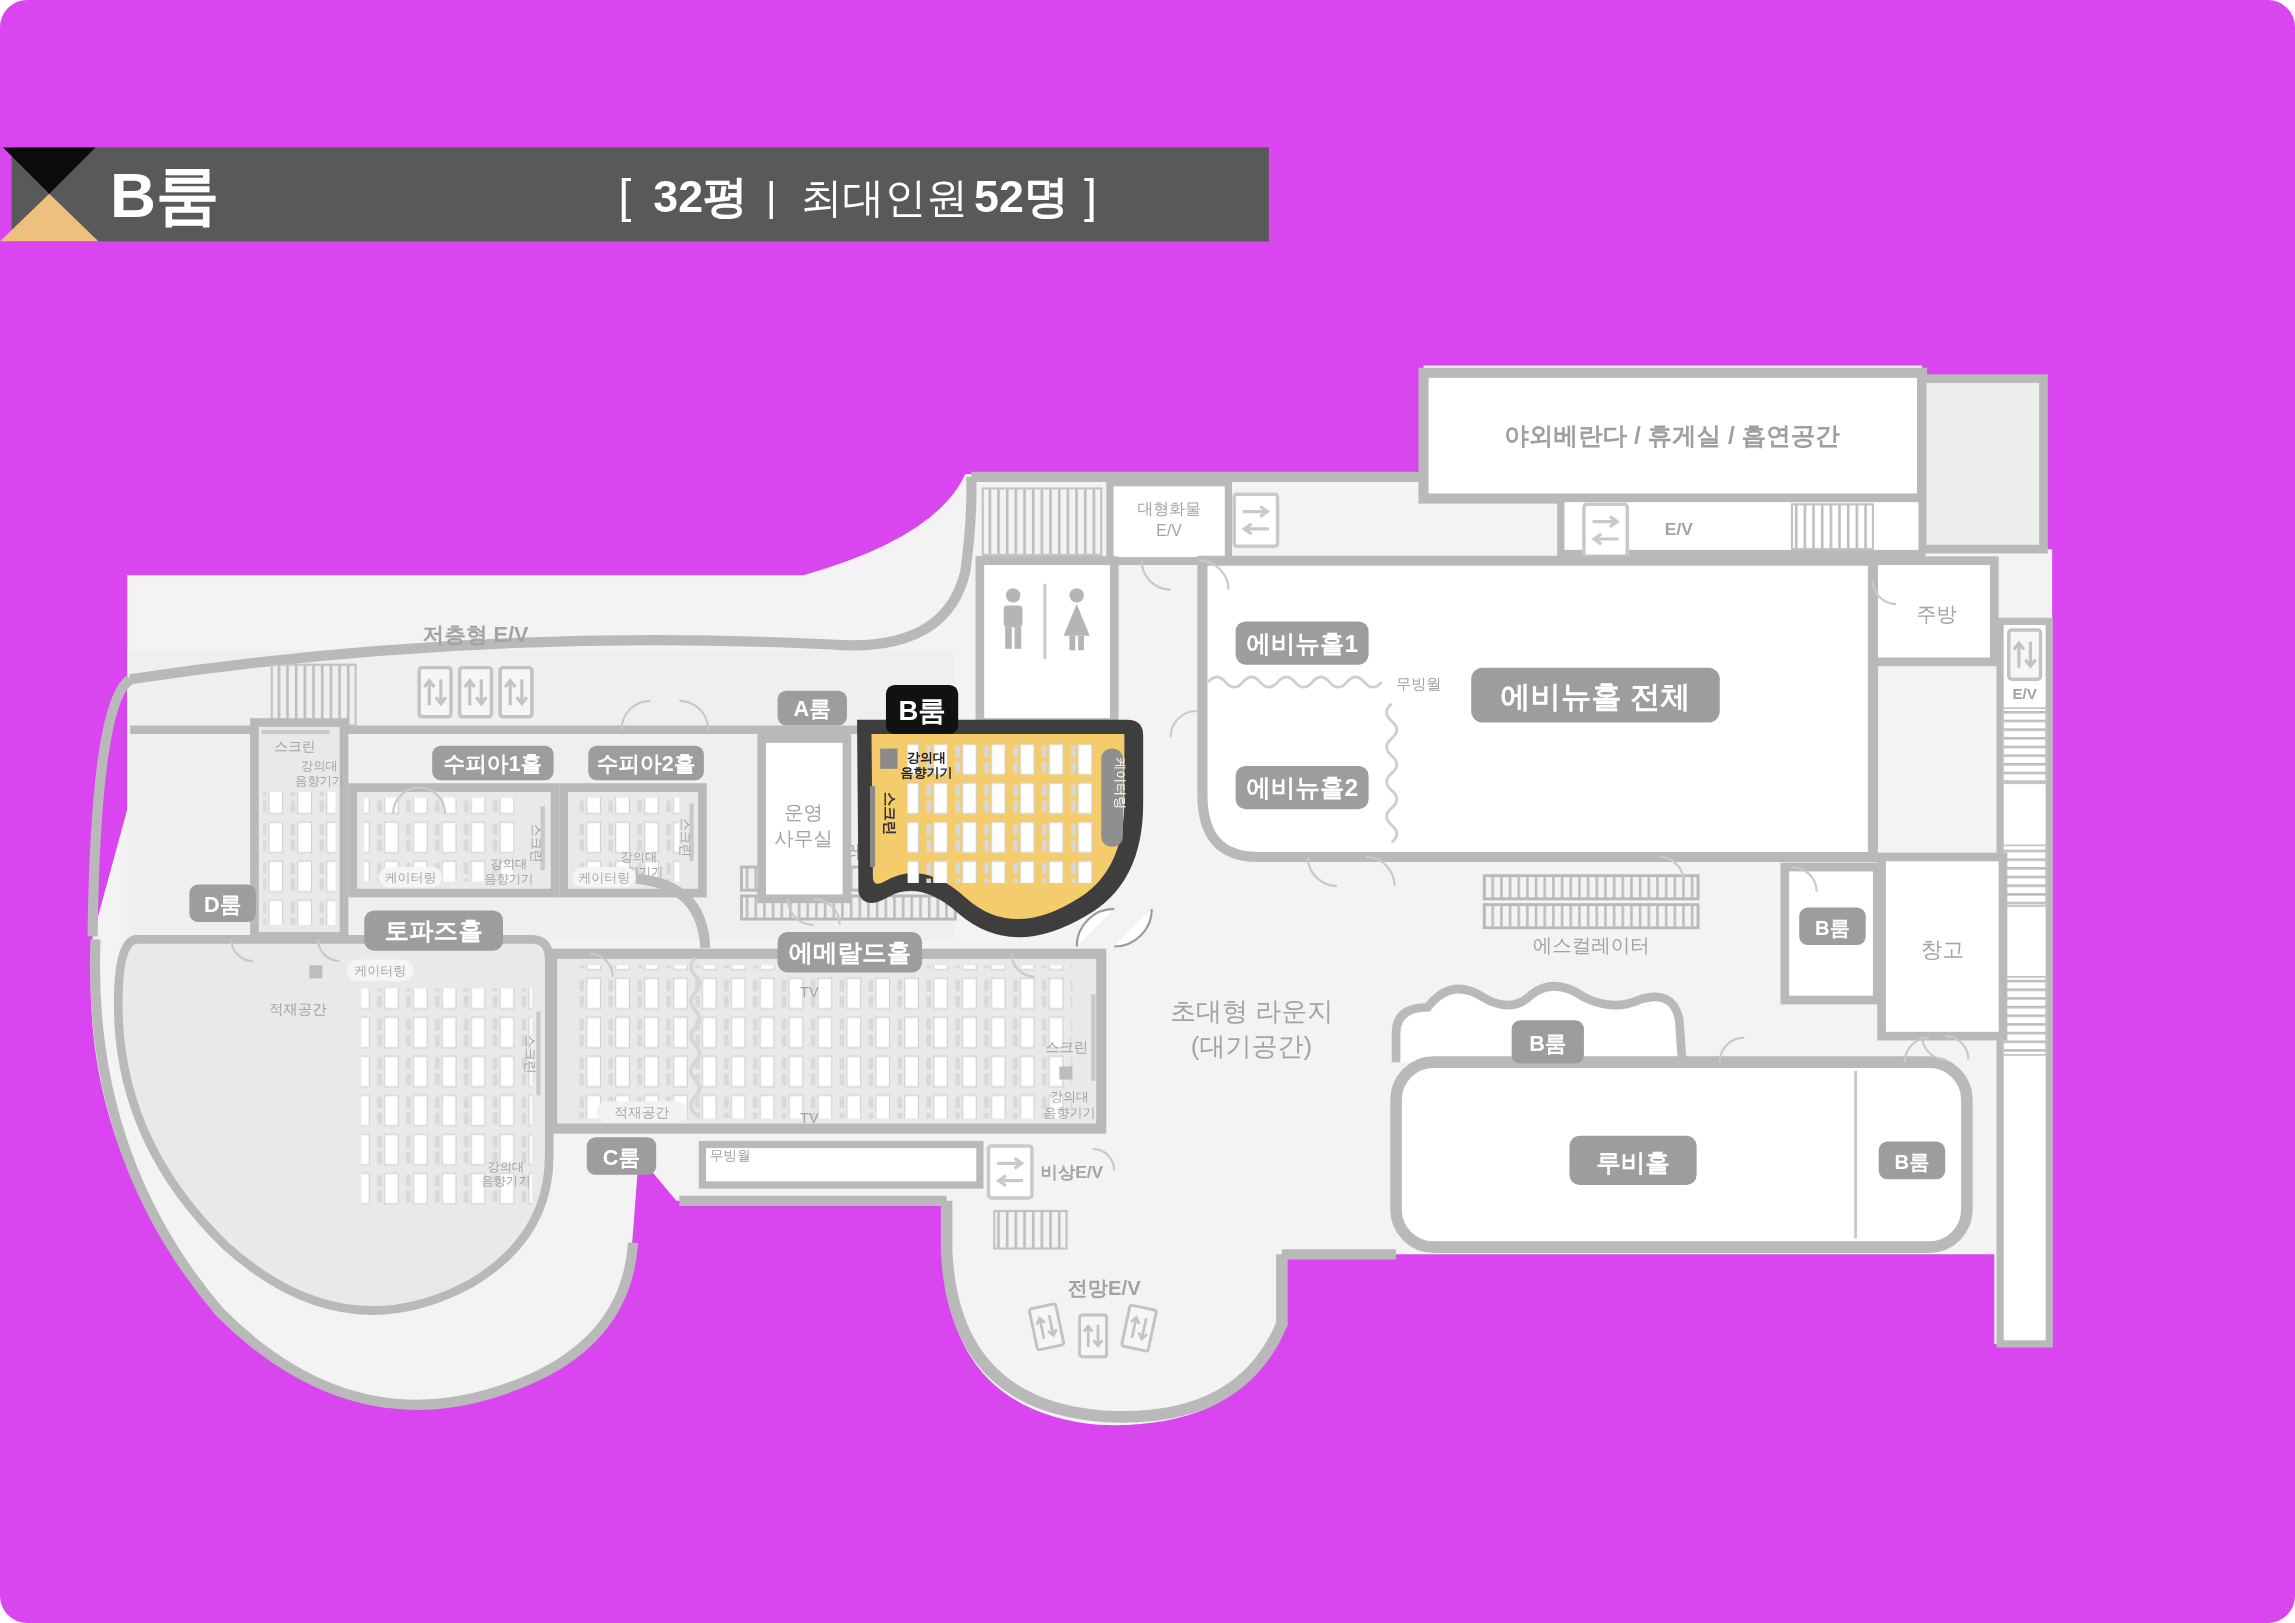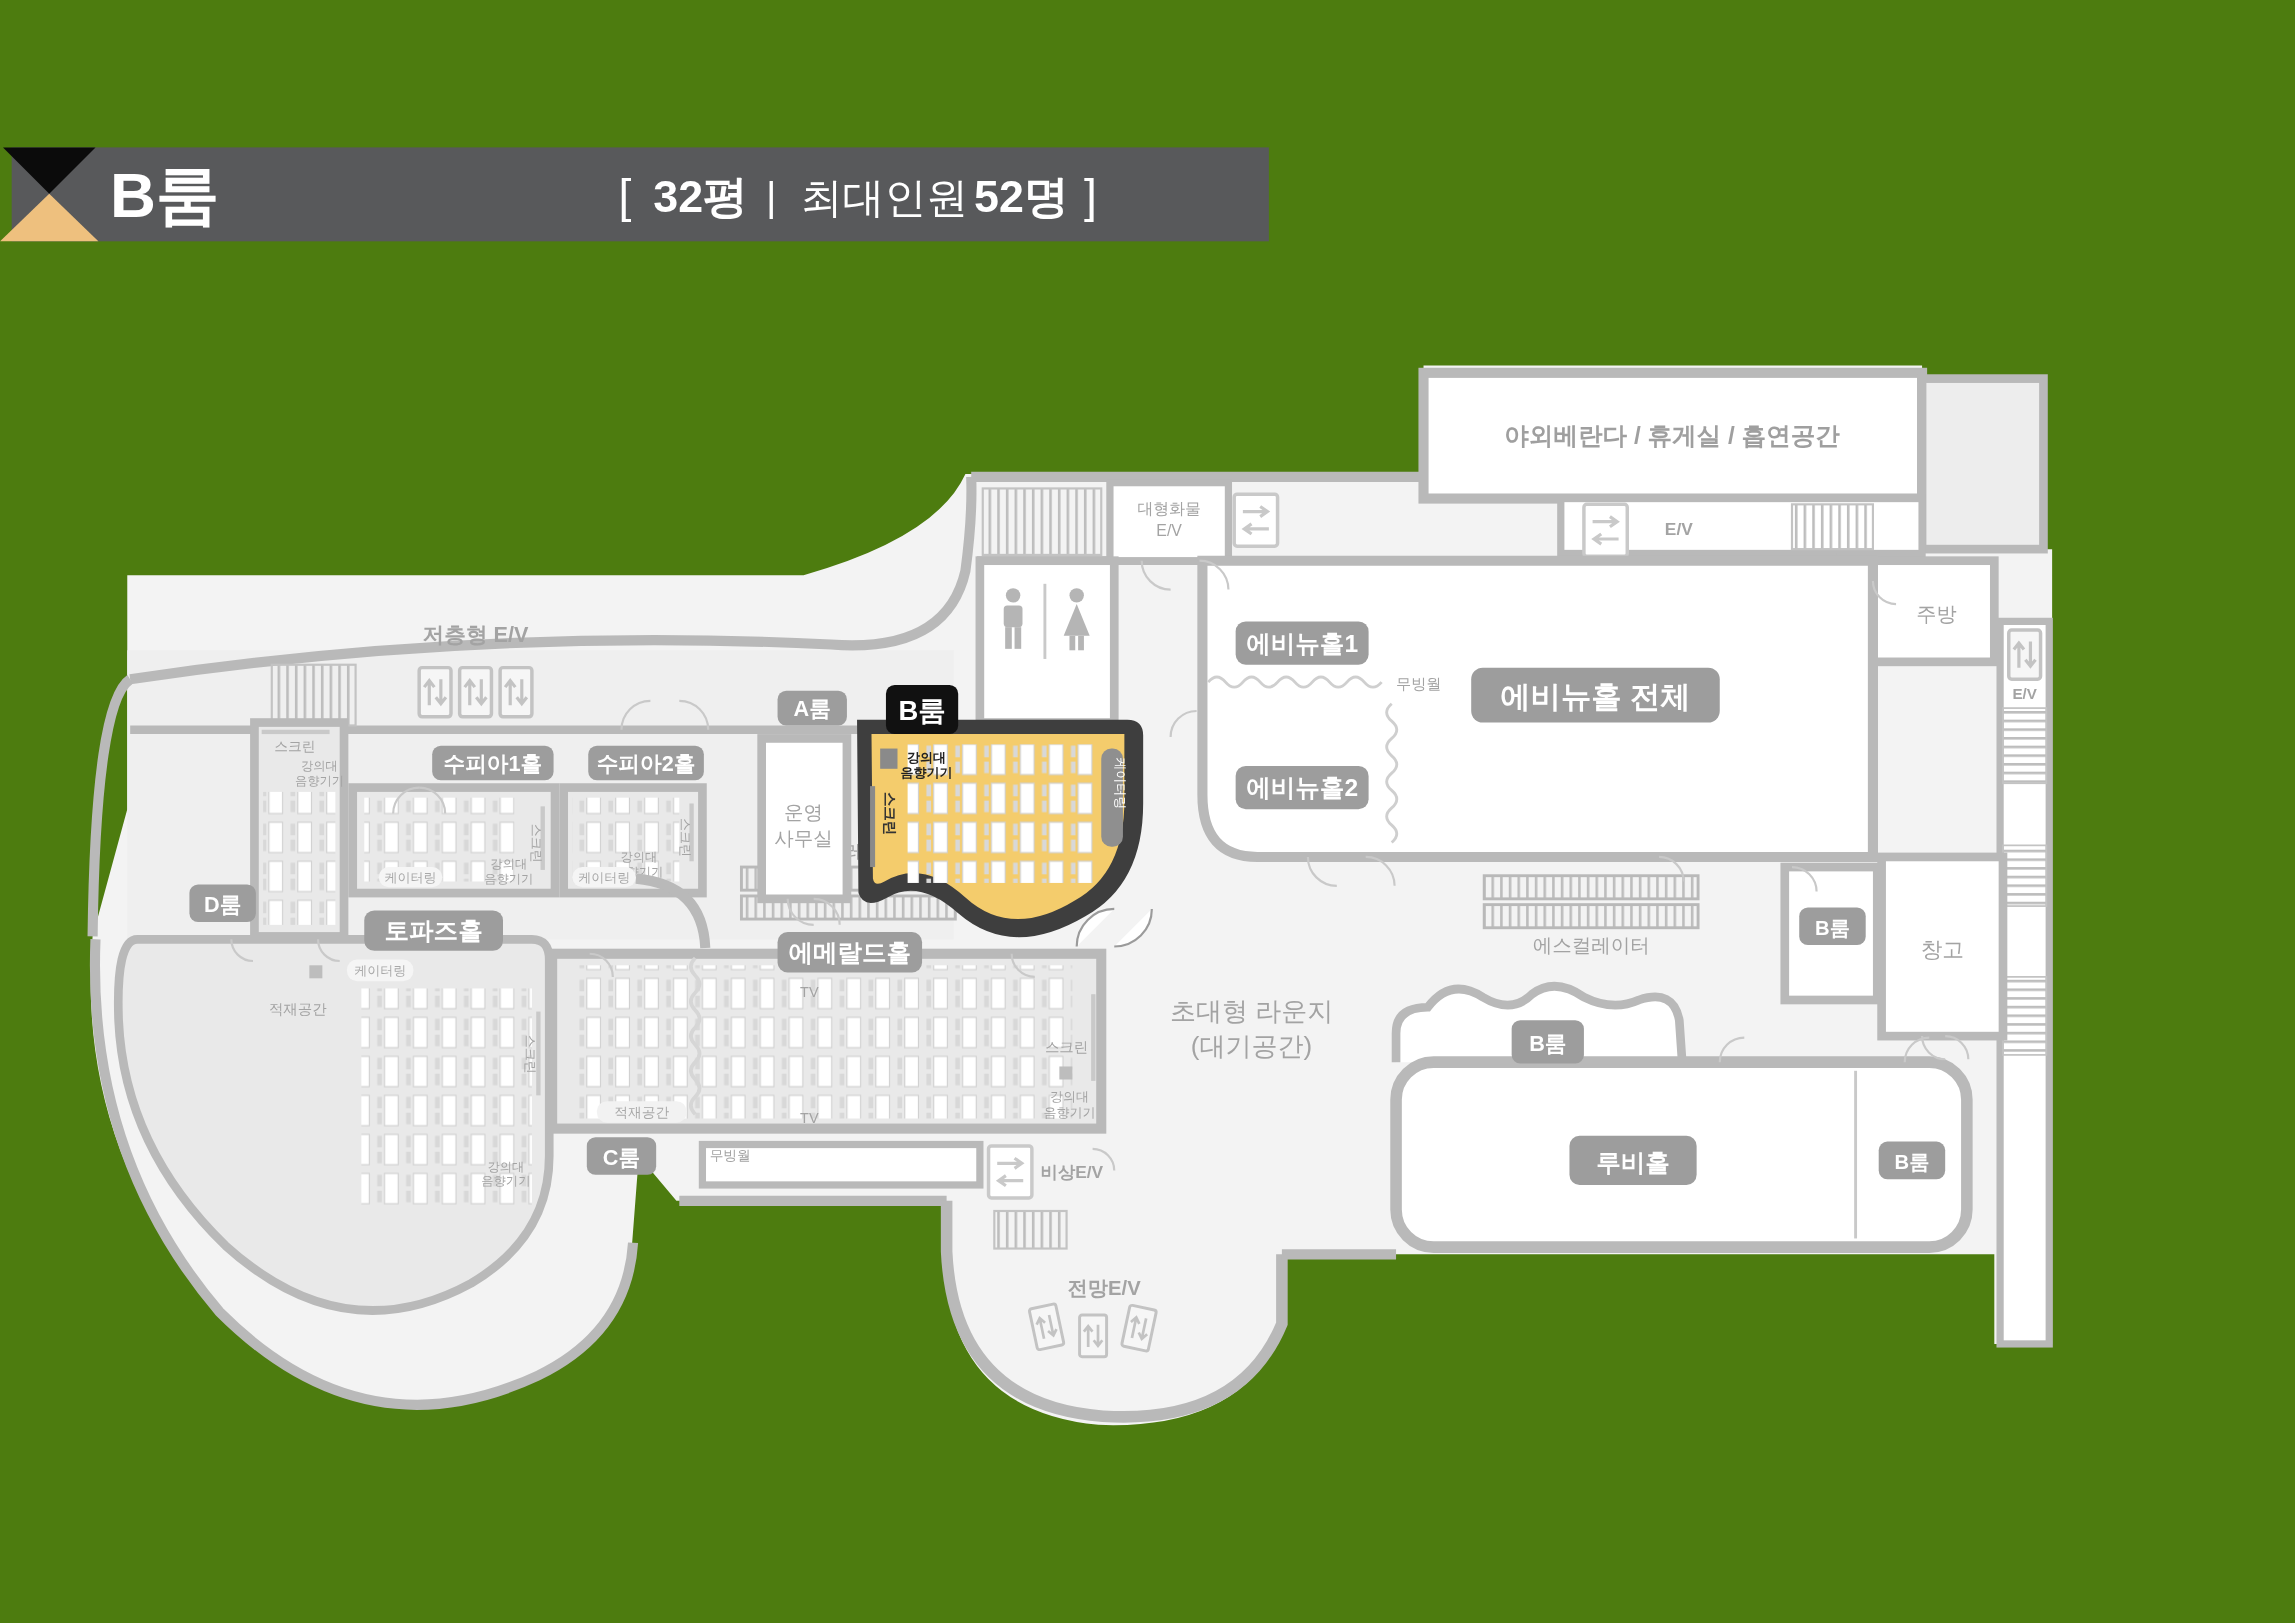--- a/index.html
+++ b/index.html
@@ -1,17 +1,17 @@
 <!DOCTYPE html>
 <html style="font-size:7.7px"><head>
 <meta charset="utf-8">
 <style>
   html,body{margin:0;padding:0;background:#ffffff;}
-  .page{position:relative;width:100%;aspect-ratio:4763/3368;background:#4d7c0f;overflow:hidden;
-        font-family:"Liberation Sans", sans-serif;}
+  .page{position:relative;width:100%;aspect-ratio:4763/3368;background:#d946ef;overflow:hidden;
+        font-family:"Liberation Sans", sans-serif;border-radius:27px;}
   .page svg{position:absolute;inset:0;width:100%;height:100%;display:block;}
   text{font-family:"Liberation Sans","DejaVu Sans",sans-serif;}
   .badge-txt{fill:#ffffff;font-weight:bold;}
   .tiny{fill:#a3a3a3;}
 </style>
 </head>
 <body>
 
 <div class="page">
 <svg viewBox="0 0 1588 1123" preserveAspectRatio="xMidYMid meet">

